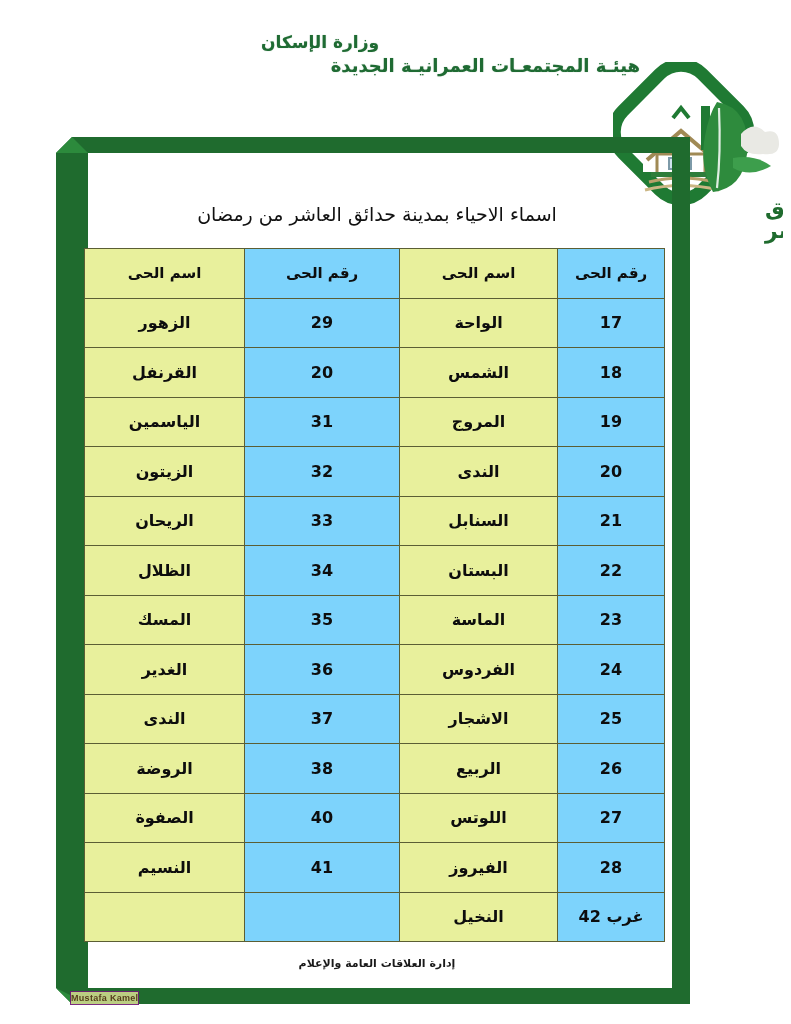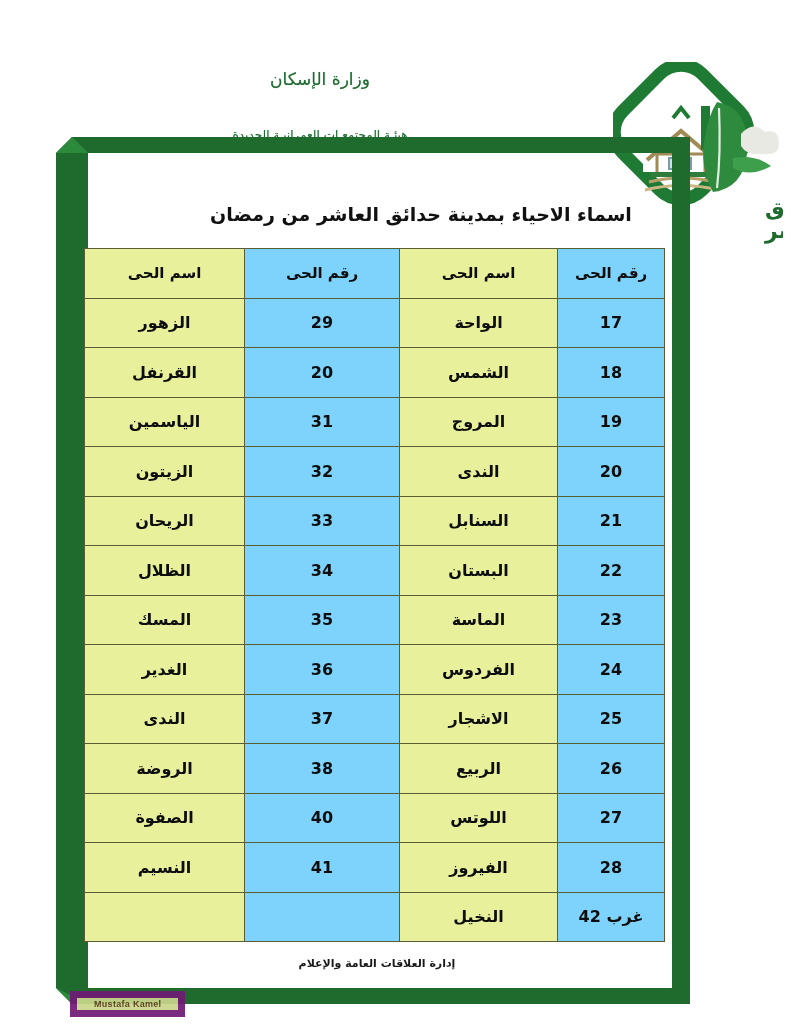--- a/index.html
+++ b/index.html
@@ -19,27 +19,26 @@
   .header {
     position: absolute;
     top: 32px;
     left: 0;
     width: 640px;
     text-align: center;
     line-height: 1.28;
   }
   .header .line {
     color: #1f6b33;
-    font-weight: normal;
+    font-weight: bold;
     letter-spacing: 0.2px;
     text-shadow: 0 0 1px rgba(31,107,51,0.45);
-    margin-top: 37px;
   }
   .header .l1 { font-size: 17px; }
-  .header .l2 { font-size: 12px; }
+  .header .l2 { font-size: 18px; text-align: right; }
   .header .l3 { font-size: 17px; }
 
   
   .logo {
     position: absolute;
     top: 62px;
     right: 8px;
     width: 170px;
     height: 190px;
   }
@@ -57,24 +56,23 @@
   .frame svg { width: 100%; height: 100%; display: block; }
 
   
   .table-title {
     position: absolute;
     top: 203px;
     left: 88px;
     width: 578px;
     text-align: center;
     font-size: 19px;
-    font-weight: bold;
+    font-weight: normal;
     color: #111111;
     letter-spacing: 0.2px;
-    padding-left: 44px;
   }
 
   
   .table-wrap {
     position: absolute;
     top: 248px;
     left: 85px;
     width: 580px;
   }
   table.districts {
@@ -118,22 +116,22 @@
   
   .watermark {
     position: absolute;
     top: 991px;
     left: 70px;
     font-family: "Liberation Sans", sans-serif;
     font-size: 9px;
     font-weight: bold;
     color: #5a3a1a;
     background: #c9d68a;
-    border: 7px solid #701a75;
-    padding: 1px 17px;
+    border: 1px solid #701a75;
+    padding: 1px 0;
     letter-spacing: 0.3px;
     opacity: 0.92;
     direction: ltr;
   }
 </style>
 </head>
 <body>
 
 <div class="header">
   <div class="line l1">وزارة الإسكان</div>

